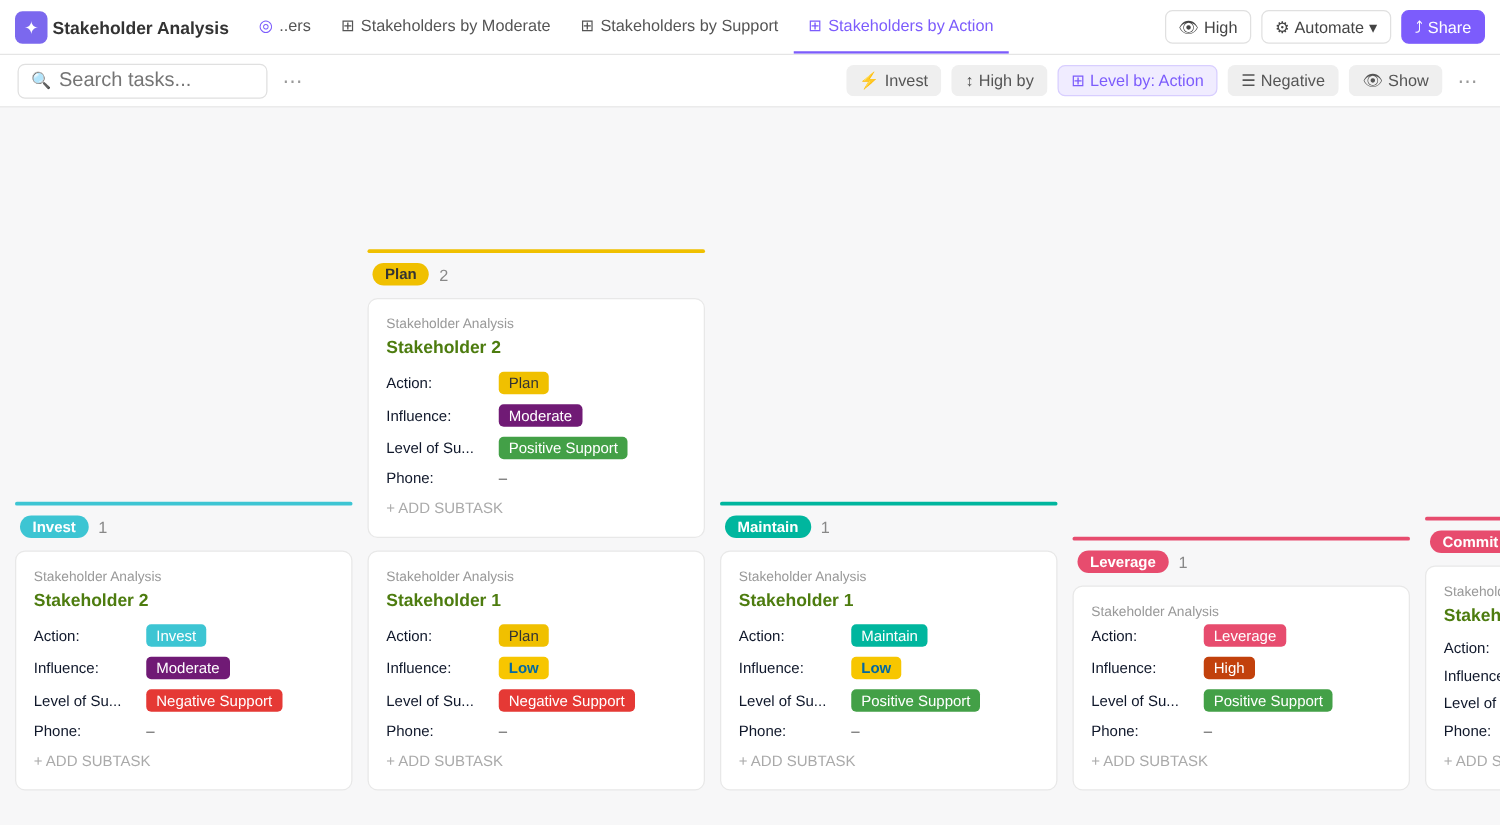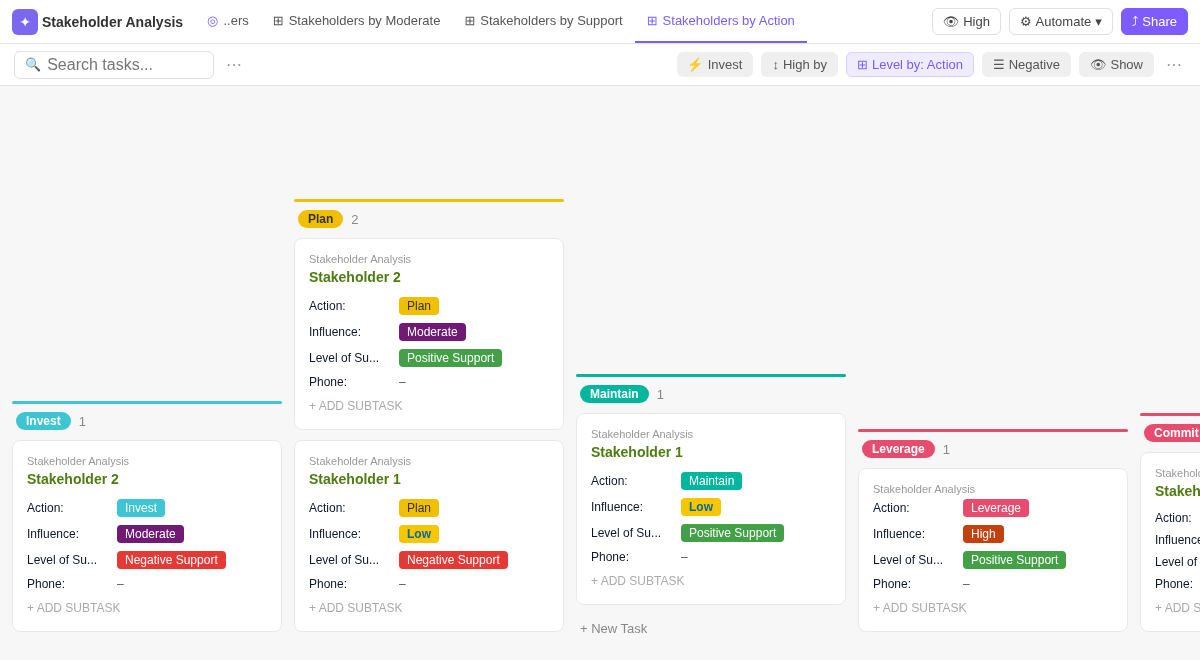--- a/index.html
+++ b/index.html
@@ -293,21 +293,20 @@
           <span class="card-field-label">Level of Su...</span>
           <span class="tag tag-positive">Positive Support</span>
         </div>
         <div class="card-field">
           <span class="card-field-label">Phone:</span>
           <span class="card-field-val">–</span>
         </div>
         <div class="add-subtask">+ ADD SUBTASK</div>
       </div>
     </div>
-    <div class="new-task">+ New Task</div>
   </div>
 
   <div class="column col-leverage">
     <div class="column-border"></div>
     <div class="column-header">
       <span class="badge badge-leverage">Leverage</span>
       <span class="col-count">1</span>
     </div>
     <div class="card-wrapper">
       <div class="card">

